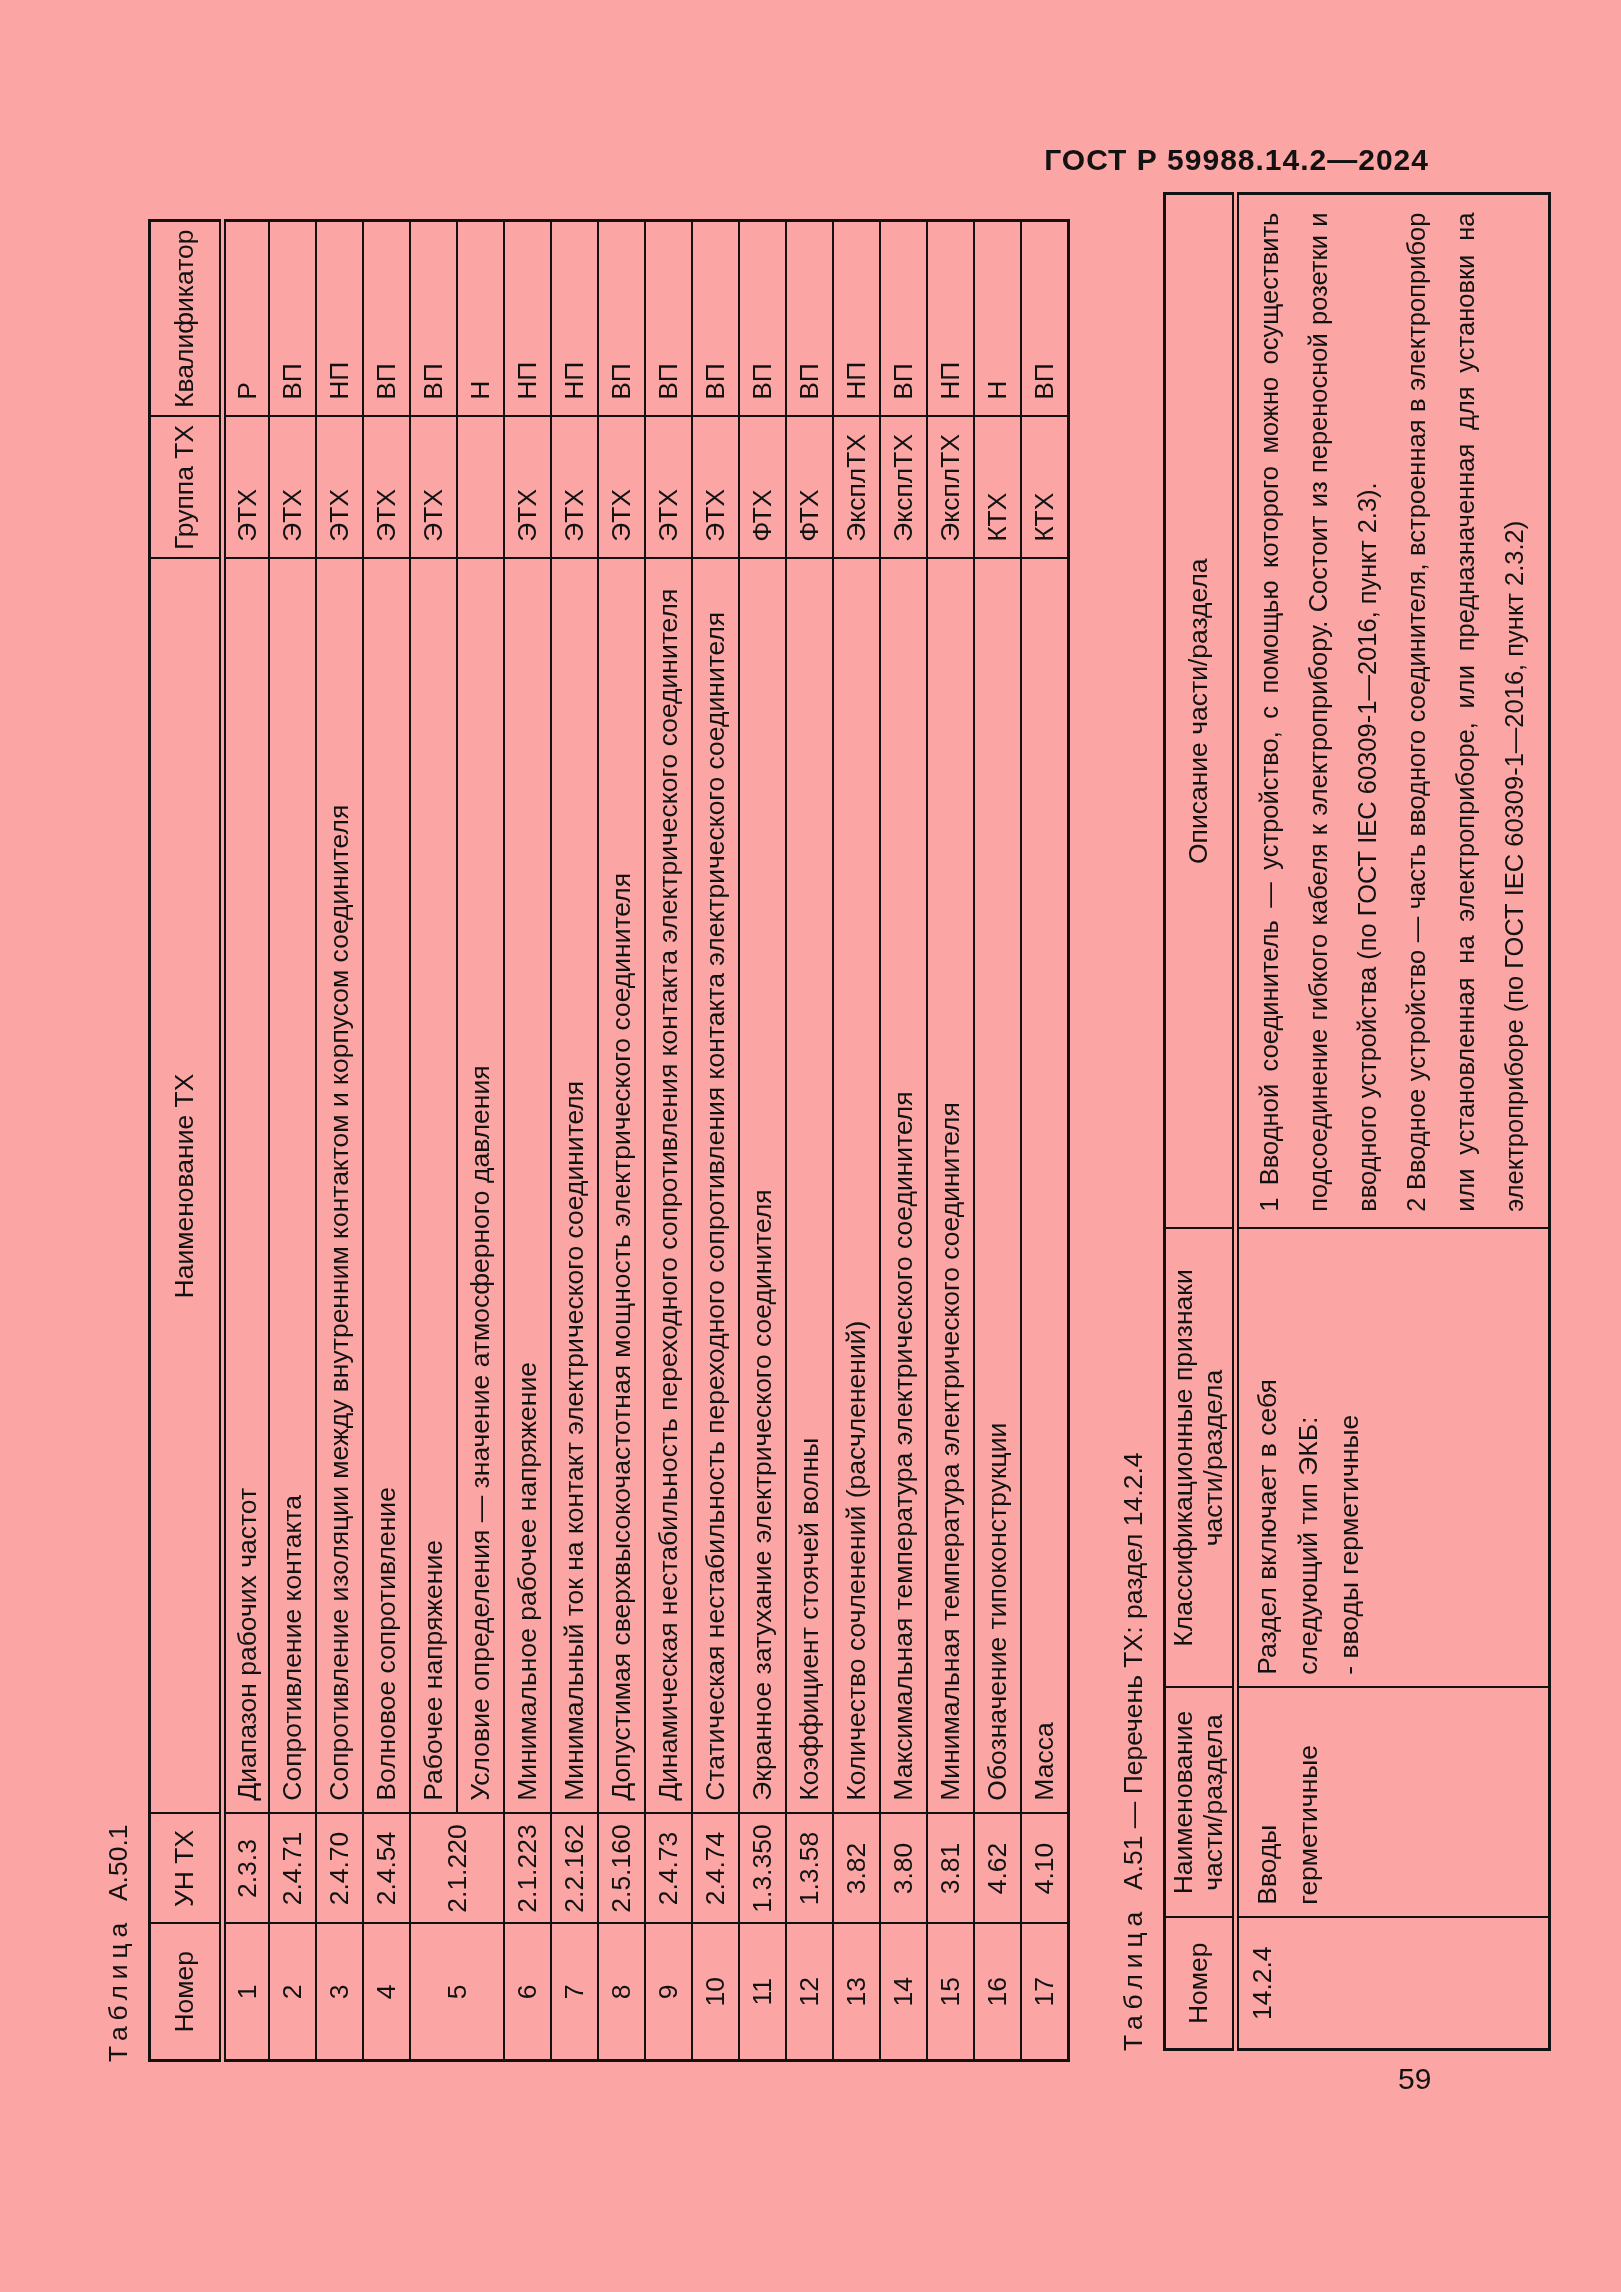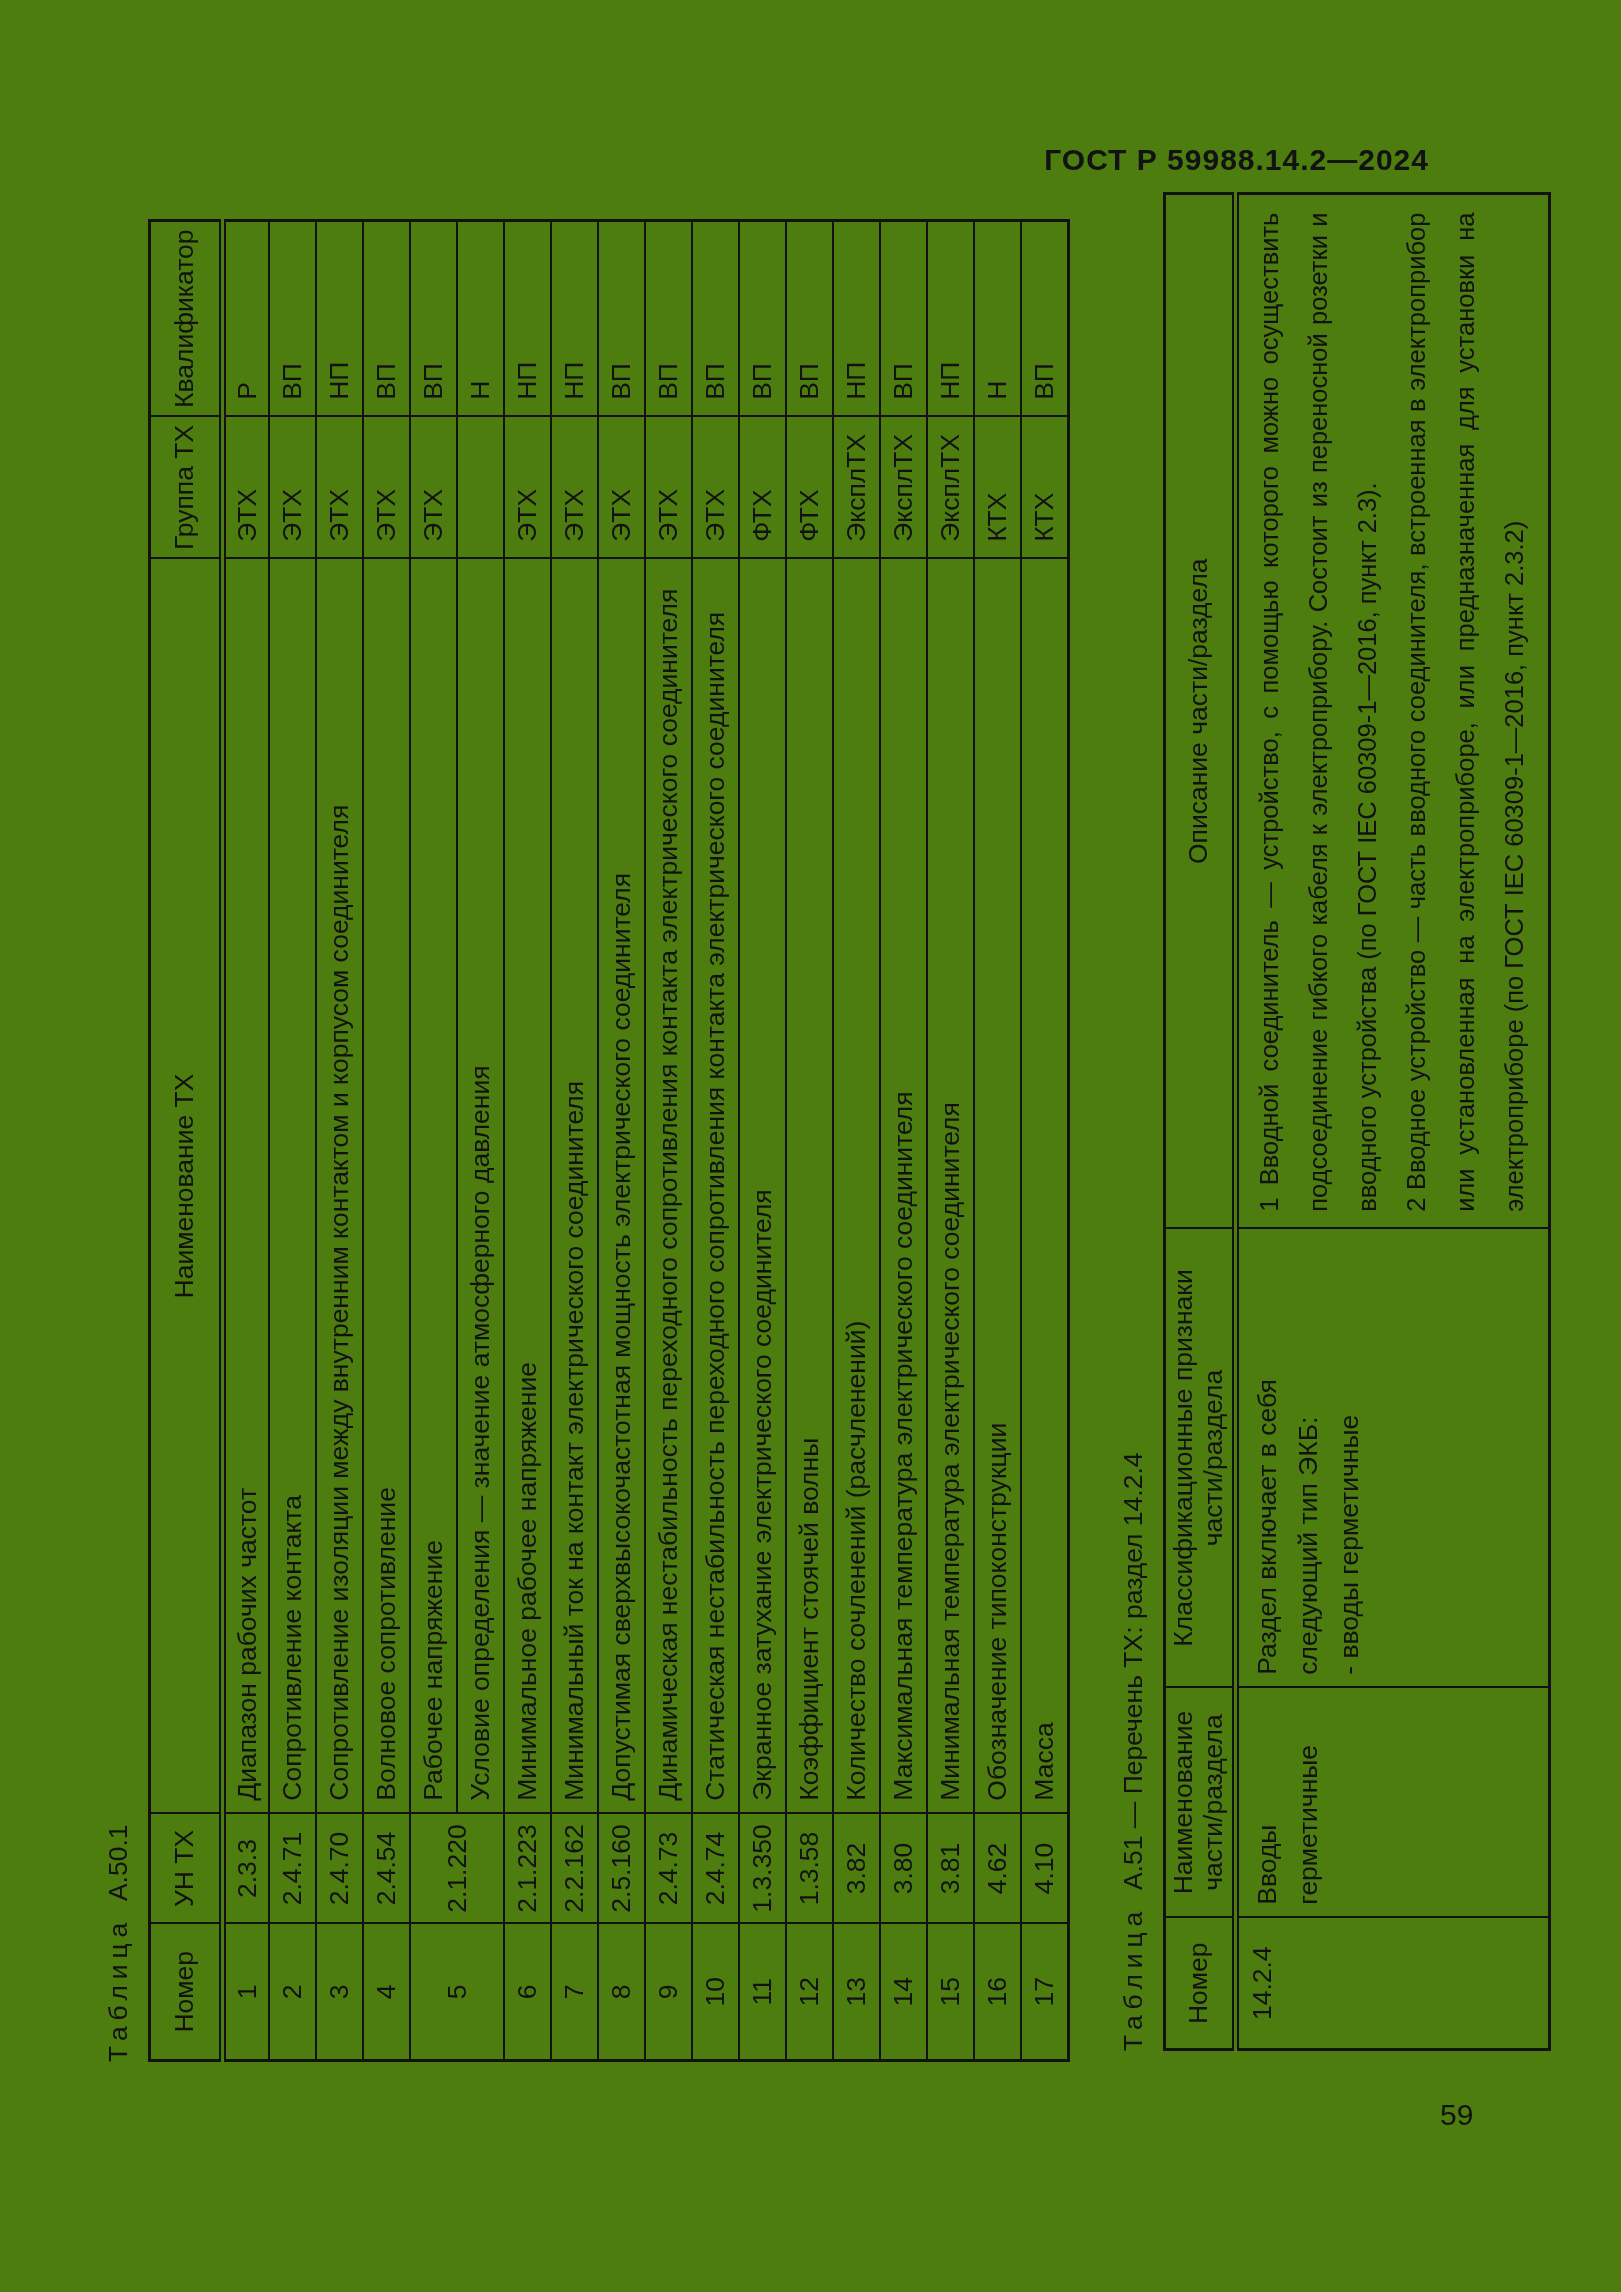--- a/index.html
+++ b/index.html
@@ -1,23 +1,23 @@
 <!DOCTYPE html>
 <html><head>
 <meta charset="utf-8">
 <style>
   html,body{margin:0;padding:0;background:#ffffff;}
   body{width:1621px;height:2293px;overflow:hidden;
        font-family:"Liberation Sans",sans-serif;color:#121212;}
-  .page{position:relative;width:1621px;height:2293px;background:#4d7c0f;}
+  .page{position:relative;width:1621px;height:2293px;background:#fca5a5;}
 
   .doc-header{position:absolute;top:143px;right:192px;
               font-size:30px;font-weight:bold;letter-spacing:1px;}
 
-  .page-number{position:absolute;left:1440px;top:2062px;font-size:30px;margin-top:36px;}
+  .page-number{position:absolute;left:1398px;top:2062px;font-size:30px;}
 
   
   .rot-block{position:absolute;transform-origin:0 0;
              transform:rotate(-90deg) translateX(-100%);}
 
   .caption{font-size:26.5px;height:37px;margin-bottom:7.8px;white-space:nowrap;}
   .caption .spaced{letter-spacing:5.9px;margin-right:15.7px;}
 
   table{border-collapse:collapse;table-layout:fixed;border:3.9px solid #121212;}
   th,td{border:2.9px solid #121212;font-size:26.5px;overflow:hidden;}

